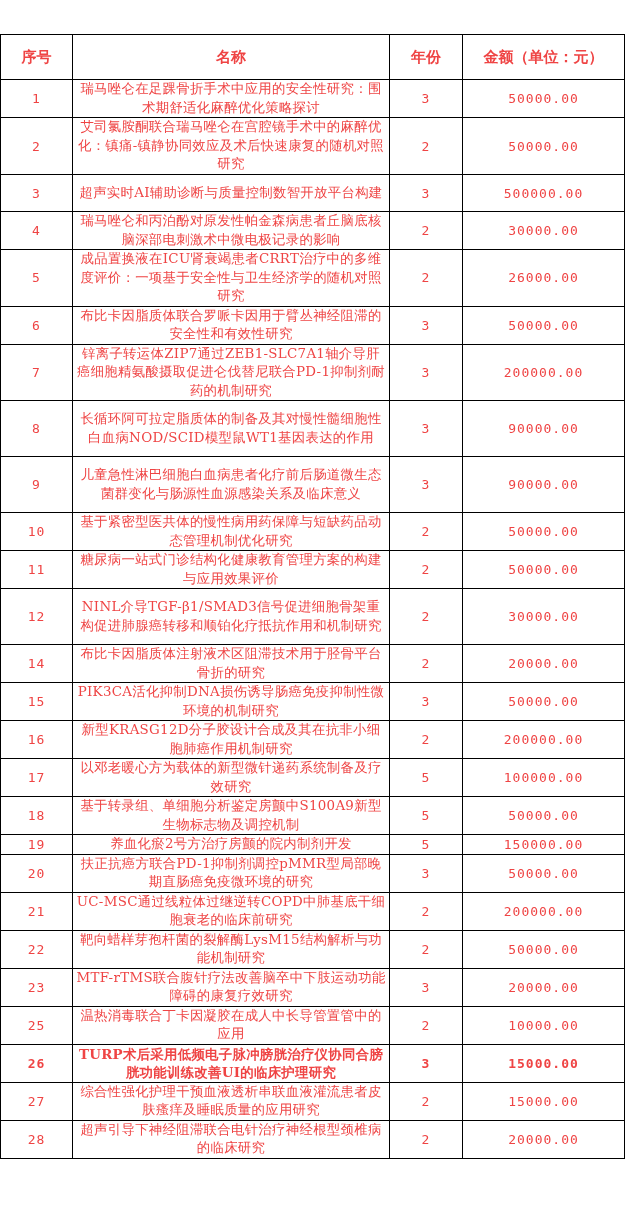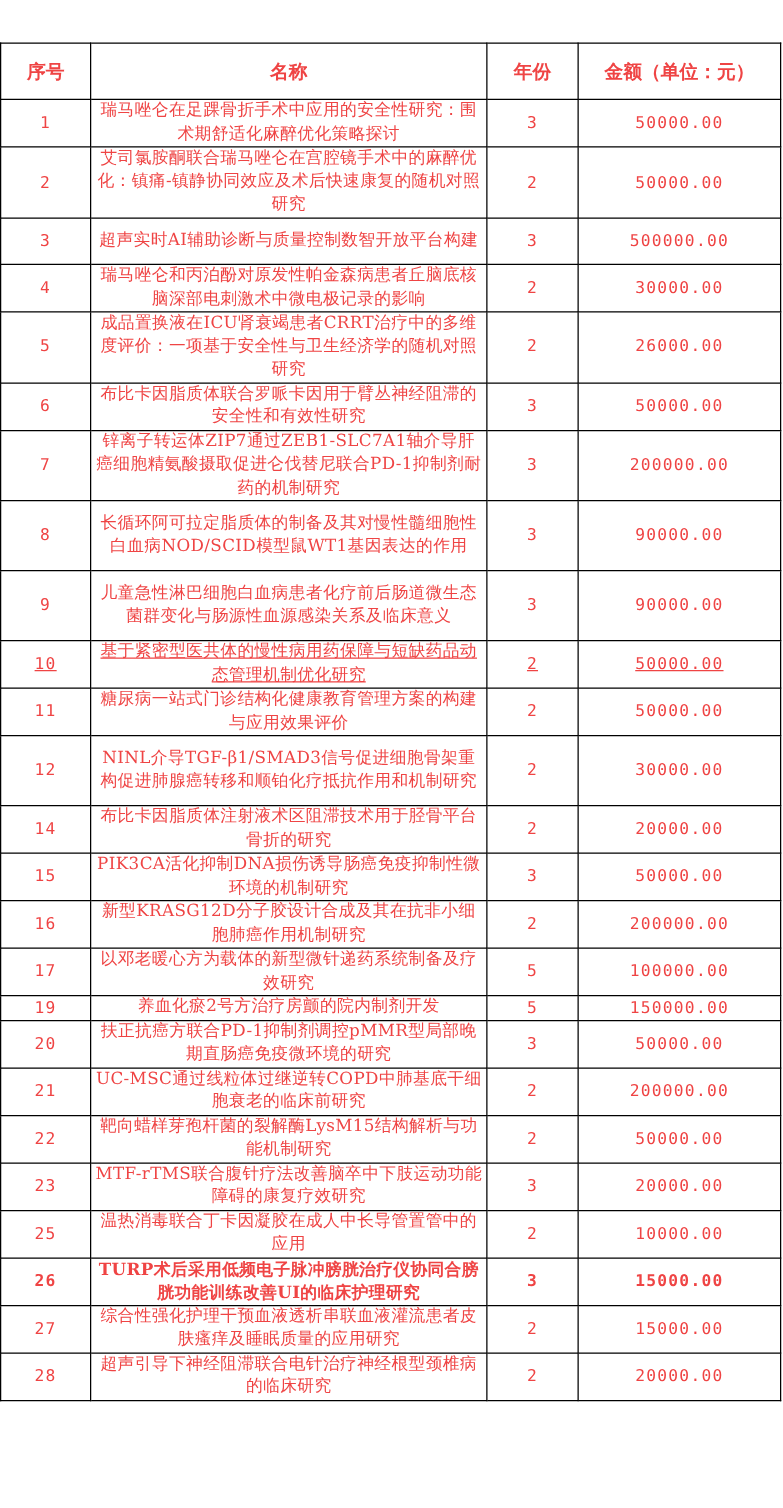--- a/index.html
+++ b/index.html
@@ -109,21 +109,21 @@
         <td class="name">长循环阿可拉定脂质体的制备及其对慢性髓细胞性白血病NOD/SCID模型鼠WT1基因表达的作用</td>
         <td class="year">3</td>
         <td class="amount">90000.00</td>
       </tr>
       <tr style="height: 56px;">
         <td class="num">9</td>
         <td class="name">儿童急性淋巴细胞白血病患者化疗前后肠道微生态菌群变化与肠源性血源感染关系及临床意义</td>
         <td class="year">3</td>
         <td class="amount">90000.00</td>
       </tr>
-      <tr style="height: 37px; text-decoration: underline;">
+      <tr style="height: 37px;">
         <td class="num">10</td>
         <td class="name">基于紧密型医共体的慢性病用药保障与短缺药品动态管理机制优化研究</td>
         <td class="year">2</td>
         <td class="amount">50000.00</td>
       </tr>
       <tr style="height: 37px;">
         <td class="num">11</td>
         <td class="name">糖尿病一站式门诊结构化健康教育管理方案的构建与应用效果评价</td>
         <td class="year">2</td>
         <td class="amount">50000.00</td>
@@ -150,20 +150,26 @@
         <td class="num">16</td>
         <td class="name">新型KRASG12D分子胶设计合成及其在抗非小细胞肺癌作用机制研究</td>
         <td class="year">2</td>
         <td class="amount">200000.00</td>
       </tr>
       <tr style="height: 37px;">
         <td class="num">17</td>
         <td class="name">以邓老暖心方为载体的新型微针递药系统制备及疗效研究</td>
         <td class="year">5</td>
         <td class="amount">100000.00</td>
+      </tr>
+      <tr style="height: 37px;">
+        <td class="num">18</td>
+        <td class="name">基于转录组、单细胞分析鉴定房颤中S100A9新型生物标志物及调控机制</td>
+        <td class="year">5</td>
+        <td class="amount">50000.00</td>
       </tr>
       <tr style="height: 19px;">
         <td class="num">19</td>
         <td class="name">养血化瘀2号方治疗房颤的院内制剂开发</td>
         <td class="year">5</td>
         <td class="amount">150000.00</td>
       </tr>
       <tr style="height: 37px;">
         <td class="num">20</td>
         <td class="name">扶正抗癌方联合PD-1抑制剂调控pMMR型局部晚期直肠癌免疫微环境的研究</td>

